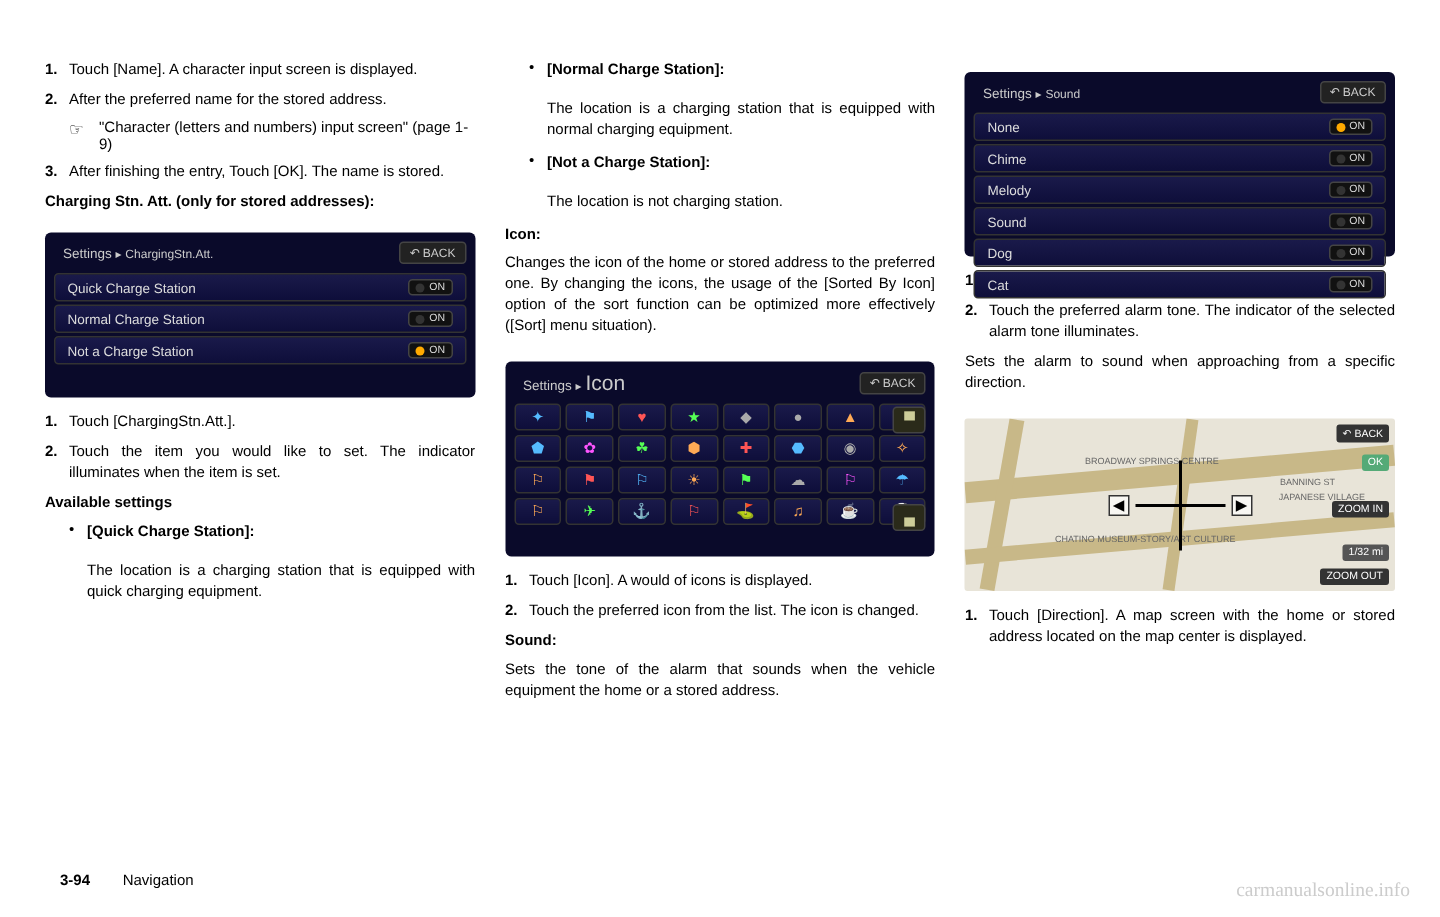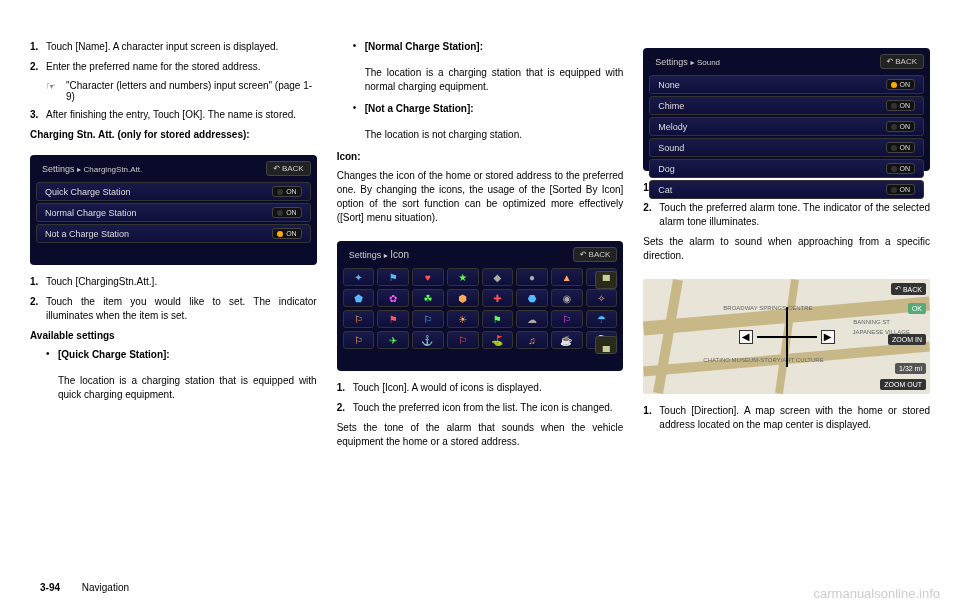--- a/index.html
+++ b/index.html
@@ -223,37 +223,37 @@
       left: 40px;
       font-size: 10px;
     }
     .footer-pg { font-weight: bold; margin-right: 19px; }
     .watermark {
       position: absolute;
       bottom: 10px;
       right: 20px;
       font-size: 13px;
       color: #ccc;
-      font-family: Liberation Sans, sans-serif;
+      font-family: Liberation Serif, serif;
     }
     .tri { font-size: 8px; }
   </style>
 </head>
 <body>
 
 <div class="columns">
 
   <div class="col">
     <div class="ol-item">
       <span class="ol-num">1.</span>
       <span class="ol-text">Touch [Name]. A character input screen is displayed.</span>
     </div>
     <div class="ol-item">
       <span class="ol-num">2.</span>
-      <span class="ol-text">Enter the preferred name for the stored address.</span>
+      <span class="ol-text">After the preferred name for the stored address.</span>
     </div>
     <div class="sub-ref">
       <span class="sub-ref-icon">☞</span>
       <span class="sub-ref-text">"Character (letters and numbers) input screen" (page 1-9)</span>
     </div>
     <div class="ol-item">
       <span class="ol-num">3.</span>
       <span class="ol-text">After finishing the entry, Touch [OK]. The name is stored.</span>
     </div>
     <div class="heading">Charging Stn. Att. (only for stored addresses):</div>
@@ -306,21 +306,21 @@
       <span class="bullet-mark">•</span>
       <span class="bullet-text heading">[Not a Charge Station]:</span>
     </div>
     <div class="bullet-sub">The location is not charging station.</div>
 
     <div class="heading">Icon:</div>
     <div class="para">Changes the icon of the home or stored address to the preferred one. By changing the icons, the usage of the [Sorted By Icon] option of the sort function can be optimized more effectively ([Sort] menu situation).</div>
 
     <div class="icon-grid-shot">
       <div class="ss-header">
-        <span><span>Settings</span> <span class="tri">▸</span> <span style="font-size:10px">Icon</span></span>
+        <span><span>Settings</span> <span class="tri">▸</span> <span style="font-size:14px">Icon</span></span>
         <span class="ss-back">
             <span>↶</span>
             <span>BACK</span>
           </span>
       </div>
       <div class="icon-grid">
         <div class="icon-cell" style="color:#5bf">✦</div>
         <div class="icon-cell" style="color:#5bf">⚑</div>
         <div class="icon-cell" style="color:#f55">♥</div>
         <div class="icon-cell" style="color:#5f5">★</div>
@@ -358,20 +358,21 @@
     </div>
 
     <div class="ol-item">
       <span class="ol-num">1.</span>
       <span class="ol-text">Touch [Icon]. A would of icons is displayed.</span>
     </div>
     <div class="ol-item">
       <span class="ol-num">2.</span>
       <span class="ol-text">Touch the preferred icon from the list. The icon is changed.</span>
     </div>
+    <div class="heading">Sound:</div>
     <div class="para">Sets the tone of the alarm that sounds when the vehicle equipment the home or a stored address.</div>
   </div>
 
   <div class="col">
     <div class="screenshot" style="height:123px">
       <div class="ss-header">
         <span><span>Settings</span> <span class="tri">▸</span> <span style="font-size:8px">Sound</span></span>
         <span class="ss-back">
             <span>↶</span>
             <span>BACK</span>

